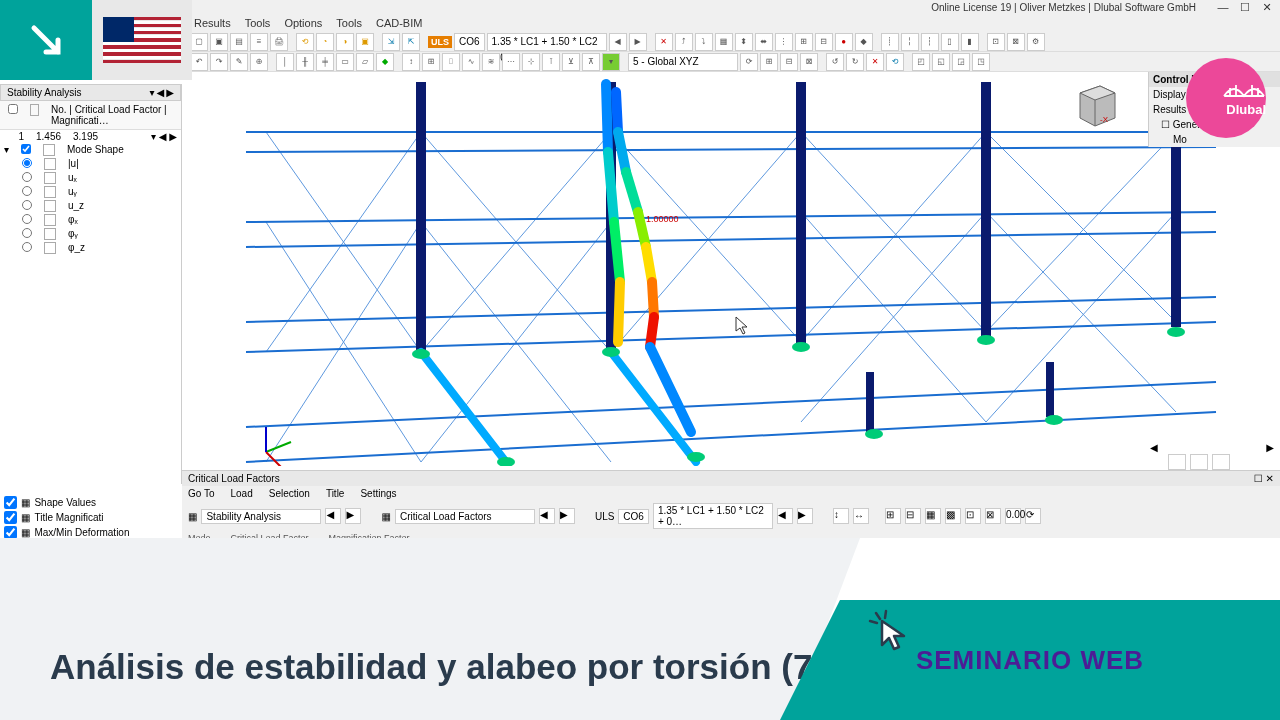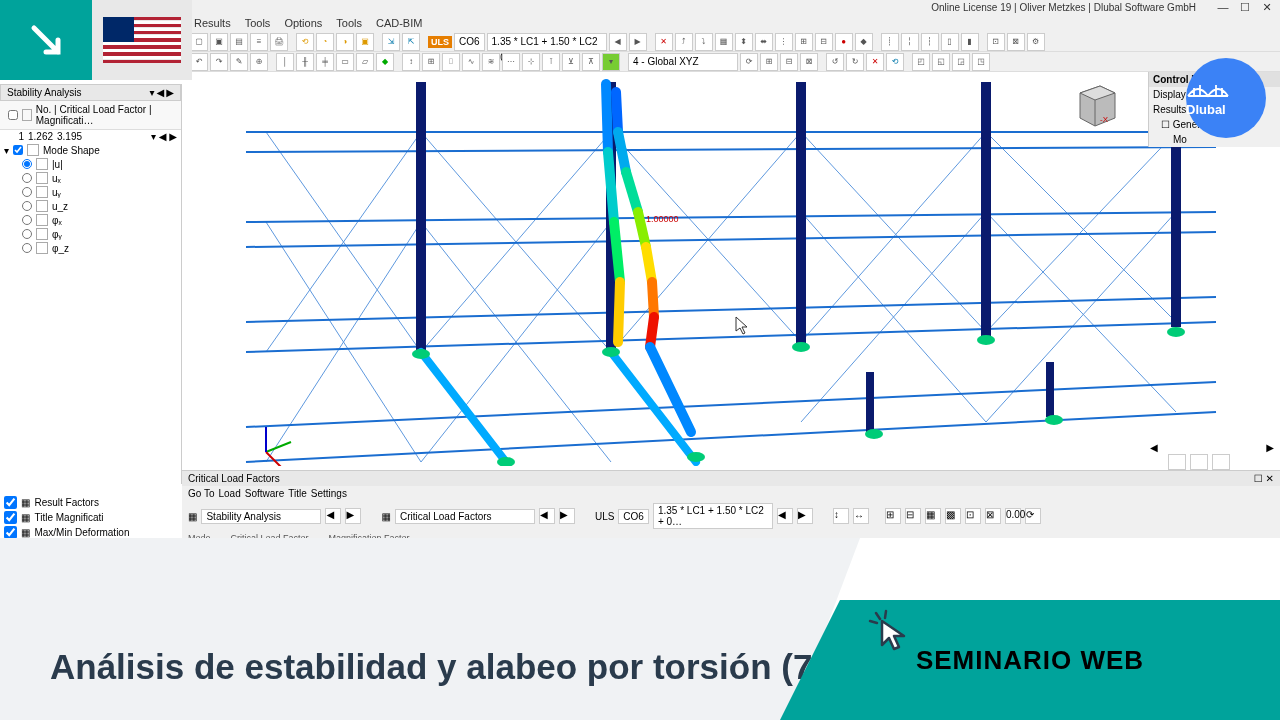--- a/index.html
+++ b/index.html
@@ -21,21 +21,21 @@
 .toolbar .sep { width: 4px; }
 .toolbar .combo { height: 18px; background: #fff; border: 1px solid #ccc; font-size: 10px; padding: 0 4px; line-height: 16px; display: inline-block; }
 .toolbar .uls-badge { background: #e67e00; color: #fff; font-size: 9px; padding: 1px 3px; font-weight: bold; }
 
 
 .left-panel { position: absolute; left: 0; top: 84px; width: 182px; height: 400px; background: #fff; border-right: 1px solid #ccc; font-size: 10px; }
 .panel-header { background: #e8e8e8; border: 1px solid #ccc; padding: 2px 6px; display: flex; justify-content: space-between; align-items: center; }
 .panel-header .controls { display: flex; gap: 2px; }
 .panel-header .controls span { cursor: pointer; font-size: 10px; }
 .tree-header { padding: 2px 4px; border-bottom: 1px solid #ddd; background: #f8f8f8; }
-.tree-row { padding: 1px 4px; display: flex; align-items: center; gap: 4px; }
+.tree-row { padding: 1px 4px; display: flex; gap: 12px; }
 .tree-row input[type=checkbox] { width: 10px; height: 10px; }
 .tree-row input[type=radio] { width: 10px; height: 10px; }
 .tree-indent { padding-left: 22px; }
 .tree-row .mini-dd { width: 12px; height: 12px; border: 1px solid #aaa; font-size: 8px; text-align: center; }
 
 
 .left-bottom { position: absolute; left: 4px; top: 495px; font-size: 10px; }
 .left-bottom div { display: flex; align-items: center; gap: 4px; padding: 1px 0; }
 
 
@@ -46,50 +46,50 @@
 .view-cube { position: absolute; right: 160px; top: 78px; width: 50px; height: 50px; }
 
 
 .right-panel { position: absolute; right: 0; top: 72px; width: 132px; background: #f0f0f0; font-size: 10px; border-left: 1px solid #ccc; }
 .right-panel .hdr { background: #e0e0e0; padding: 2px 4px; font-weight: bold; }
 .right-panel .item { padding: 2px 4px; }
 
 
 .bottom-panel { position: absolute; left: 182px; top: 470px; right: 0; height: 68px; background: #f0f0f0; font-size: 10px; border-top: 1px solid #ccc; }
 .bottom-title { background: #e8e8e8; padding: 2px 6px; display: flex; justify-content: space-between; align-items: center; }
-.bottom-menu { padding: 2px 6px; display: flex; gap: 4px; }
+.bottom-menu { padding: 2px 6px; display: flex; gap: 16px; }
 .bottom-menu span { cursor: pointer; }
 .bottom-toolbar { padding: 2px 6px; display: flex; align-items: center; gap: 4px; }
 .bottom-toolbar .combo { background: #fff; border: 1px solid #ccc; padding: 1px 4px; font-size: 10px; }
 .bottom-toolbar .btn { width: 16px; height: 16px; background: #fff; border: 1px solid #ccc; cursor: pointer; }
 .col-headers { padding: 2px 6px; display: flex; gap: 20px; font-size: 9px; color: #555; }
 
 
 .hscroll { position: absolute; left: 1150px; top: 442px; right: 6px; height: 14px; display: flex; justify-content: space-between; font-size: 10px; }
 .mini-btns { position: absolute; right: 50px; top: 454px; display: flex; gap: 4px; }
 .mini-btns span { width: 18px; height: 16px; background: #fff; border: 1px solid #ccc; display: inline-block; }
 
 
 .overlay-bottom { position: absolute; left: 0; bottom: 0; width: 1280px; height: 182px; }
 .overlay-title-bg { position: absolute; left: 0; bottom: 0; width: 860px; height: 182px; background: #f0f2f4; clip-path: polygon(0 0, 100% 0, 92% 100%, 0 100%); }
 .overlay-title { position: absolute; left: 50px; bottom: 30px; font-size: 35px; font-weight: bold; color: #2a3b4c; line-height: 1.35; }
 .overlay-green { position: absolute; right: 0; bottom: 0; width: 500px; height: 120px; background: #00a39b; clip-path: polygon(12% 0, 100% 0, 100% 100%, 0 100%); display: flex; align-items: center; justify-content: center; }
-.overlay-green-text { color: #000000; font-size: 26px; font-weight: bold; letter-spacing: 1px; }
+.overlay-green-text { color: #4c1d95; font-size: 26px; font-weight: bold; letter-spacing: 1px; }
 .overlay-cursor { position: absolute; right: 370px; bottom: 60px; font-size: 36px; color: #333; }
 
 
 .blue-badge { position: absolute; left: 0; top: 0; width: 92px; height: 80px; background: #00a39b; display: flex; align-items: center; justify-content: center; z-index: 10; }
 .blue-badge svg { width: 36px; height: 36px; }
 .flag-badge { position: absolute; left: 92px; top: 0; width: 100px; height: 80px; background: #e8e8e8; display: flex; align-items: center; justify-content: center; z-index: 10; }
 .flag { width: 78px; height: 46px; position: relative; }
 .flag .stripe { position: absolute; left: 0; width: 100%; height: 7.2%; }
 .flag .canton { position: absolute; left: 0; top: 0; width: 40%; height: 54%; background: #002868; }
 
 
-.dlubal-logo { position: absolute; right: 14px; top: 58px; width: 80px; height: 80px; border-radius: 50%; background: #3b82f6; display: flex; flex-direction: column; align-items: flex-start; justify-content: center; z-index: 20; }
+.dlubal-logo { position: absolute; right: 14px; top: 58px; width: 80px; height: 80px; border-radius: 50%; background: #ec4899; display: flex; flex-direction: column; align-items: flex-end; justify-content: center; z-index: 20; }
 .dlubal-logo .bridge { width: 44px; height: 20px; }
 .dlubal-logo .txt { color: #fff; font-size: 13px; font-weight: bold; margin-top: 2px; }
 </style>
 </head>
 <body>
 
 <div class="titlebar">
   <span></span>
   <div class="right">
     <span>Online License 19 | Oliver Metzkes | Dlubal Software GmbH</span>
@@ -171,21 +171,21 @@
   <span class="btn">⌷</span>
   <span class="btn">∿</span>
   <span class="btn">≋</span>
   <span class="btn">⋯</span>
   <span class="btn">⊹</span>
   <span class="btn">⊺</span>
   <span class="btn">⊻</span>
   <span class="btn">⊼</span>
   <span class="btn" style="background:#7c3">▾</span>
   <span class="sep"></span>
-  <span class="combo" style="width:110px">4 - Global XYZ</span>
+  <span class="combo" style="width:110px">5 - Global XYZ</span>
   <span class="btn">⟳</span>
   <span class="btn">⊞</span>
   <span class="btn">⊟</span>
   <span class="btn">⊠</span>
   <span class="sep"></span>
   <span class="btn">↺</span>
   <span class="btn">↻</span>
   <span class="btn" style="color:#c00">✕</span>
   <span class="btn" style="color:#07a">⟲</span>
   <span class="sep"></span>
@@ -206,21 +206,21 @@
   </div>
   <div class="tree-header">
     <div class="tree-row">
       <input type="checkbox" style="">
       <span class="mini-dd"></span>
       <span>No. | Critical Load Factor | Magnificati…</span>
     </div>
   </div>
   <div class="tree-row">
     <span style="width:20px;text-align:right">1</span>
-    <span>1.262</span>
+    <span>1.456</span>
     <span>3.195</span>
     <span style="margin-left:auto">▾ ◀ ▶</span>
   </div>
   <div class="tree-row">
     <span>▾</span>
     <input type="checkbox" checked="" style="">
     <span class="mini-dd"></span>
     <span>Mode Shape</span>
   </div>
   <div class="tree-row tree-indent">
@@ -257,21 +257,21 @@
       <input type="radio" style="">
       <span class="mini-dd"></span>
       <span>φ_z</span>
     </div>
 </div>
 
 <div class="left-bottom">
   <div>
       <input type="checkbox" checked="" style="">
       <span>▦</span>
-      <span>Result Factors</span>
+      <span>Shape Values</span>
     </div>
   <div>
       <input type="checkbox" checked="" style="">
       <span>▦</span>
       <span>Title Magnificati</span>
     </div>
   <div>
       <input type="checkbox" checked="" style="">
       <span>▦</span>
       <span>Max/Min Deformation</span>
@@ -404,21 +404,21 @@
 </div>
 
 <div class="bottom-panel">
   <div class="bottom-title">
     <span>Critical Load Factors</span>
     <span><span>☐</span> <span>✕</span></span>
   </div>
   <div class="bottom-menu">
     <span>Go To</span>
     <span>Load</span>
-    <span>Software</span>
+    <span>Selection</span>
     <span>Title</span>
     <span>Settings</span>
   </div>
   <div class="bottom-toolbar">
     <span>▦</span>
     <span class="combo" style="width:120px">Stability Analysis</span>
     <span class="btn">◀</span>
     <span class="btn">▶</span>
     <span style="width:12px"></span>
     <span>▦</span>

